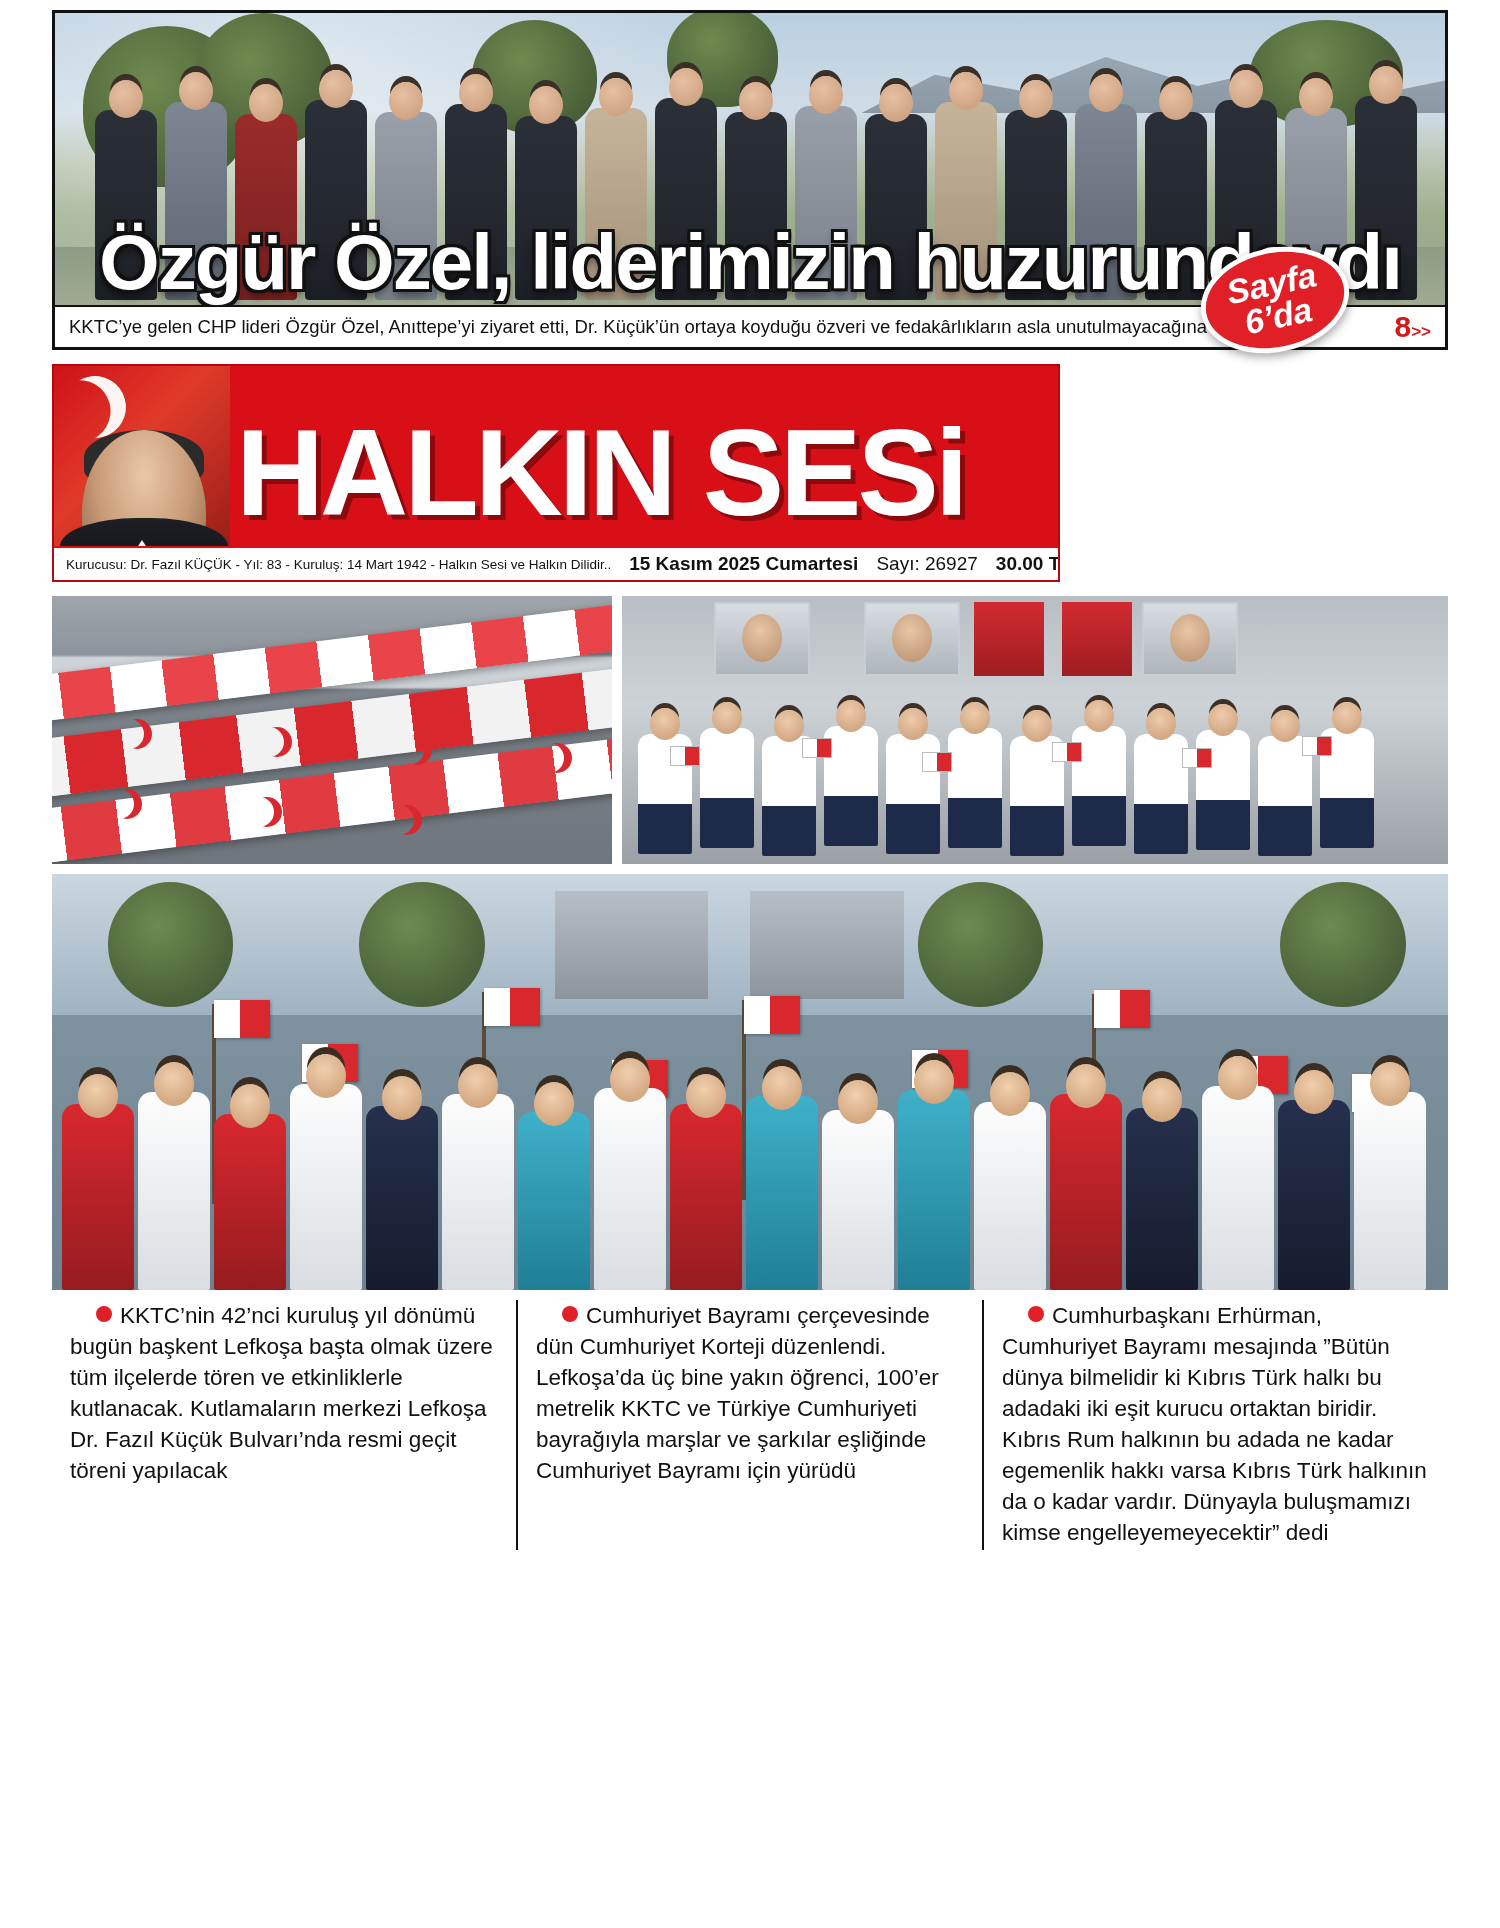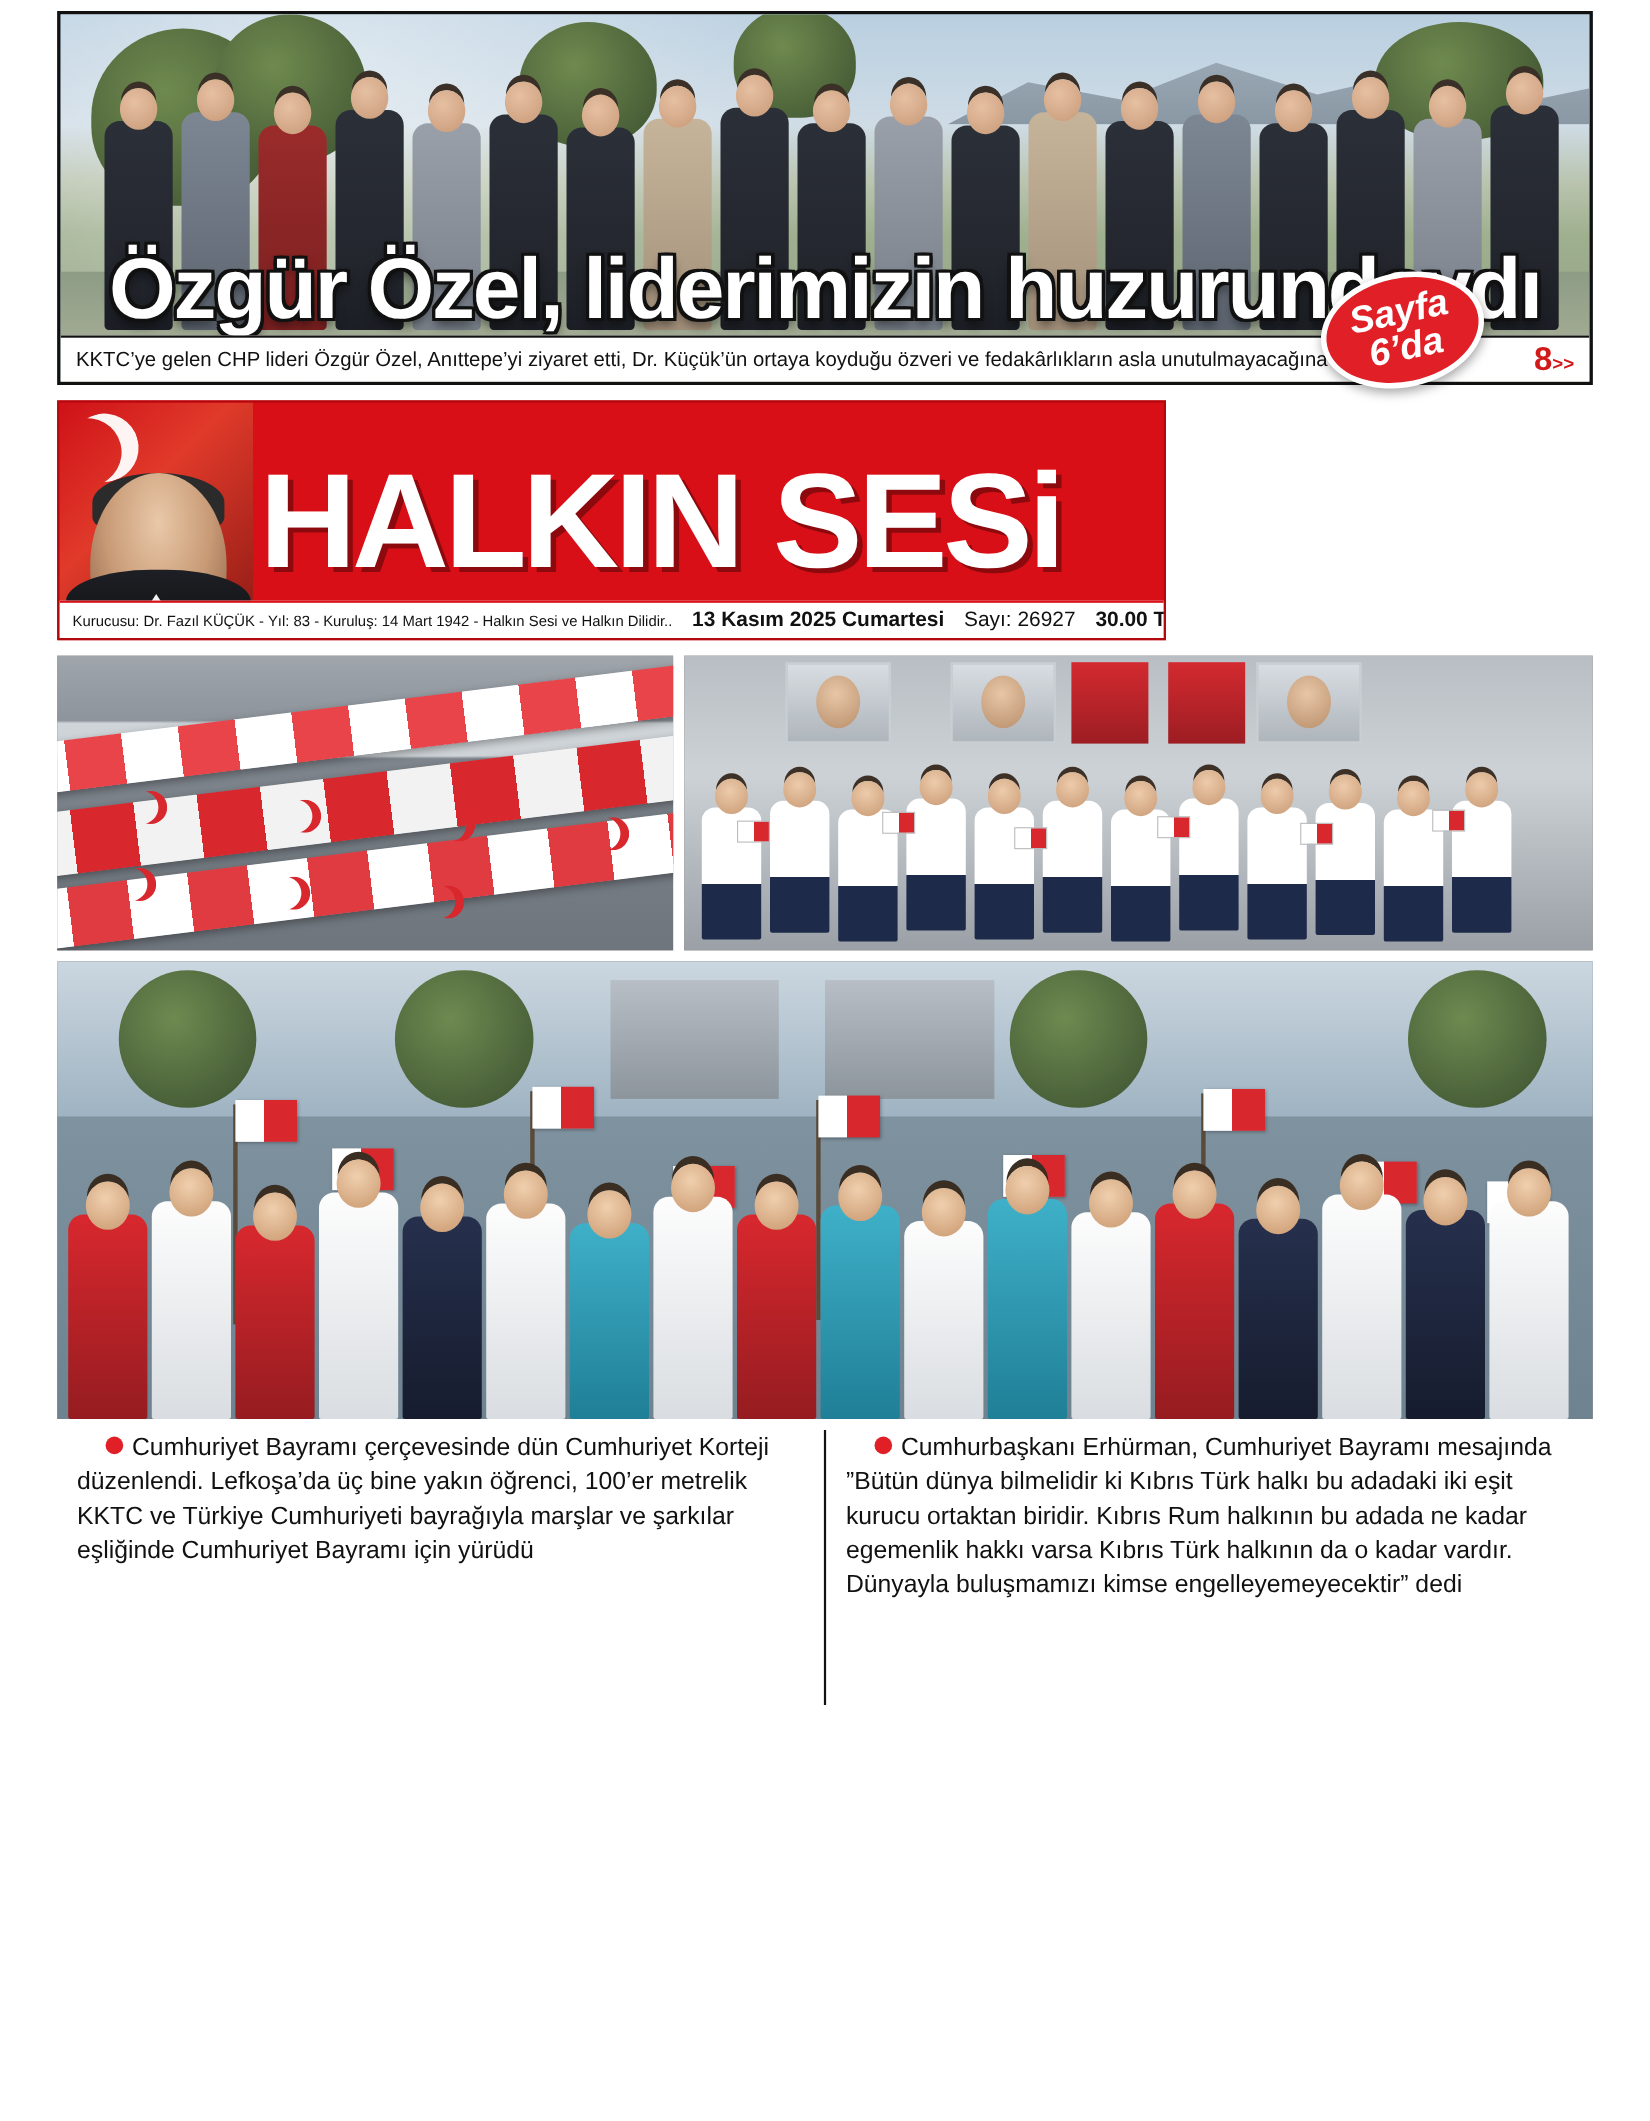--- a/index.html
+++ b/index.html
@@ -512,21 +512,21 @@
         <div class="founder-hair"></div>
         <div class="founder-face"></div>
         <div class="founder-suit"></div>
         <div class="founder-shirt"></div>
       </div>
       <div class="logo-main">
         <div class="logo-text">HALKIN SESi</div>
       </div>
       <div class="logo-footer">
         <div class="founder-line">Kurucusu: Dr. Fazıl KÜÇÜK - Yıl: 83 - Kuruluş: 14 Mart 1942 - Halkın Sesi ve Halkın Dilidir..</div>
-        <div class="issue-date">13 Kasım 2025 Cumartesi</div>
+        <div class="issue-date">15 Kasım 2025 Cumartesi</div>
         <div class="issue-no">Sayı: 26927</div>
         <div class="issue-price">30.00 TL</div>
       </div>
     </div>
 
   </div>
 
   <div class="photo-grid">
 
     <div class="photo-row">
@@ -686,20 +686,23 @@
 
     <div class="sayfa-badge">
       <div class="l1">Sayfa</div>
       <div class="l2">6’da</div>
     </div>
   </div>
 
 
   <div class="lead-cols">
     <div class="lead-col">
+      <p><span class="bullet"></span><span>KKTC’nin 42’nci kuruluş yıl dönümü bugün başkent Lefkoşa başta olmak üzere tüm ilçelerde tören ve etkinliklerle kutlanacak. Kutlamaların merkezi Lefkoşa Dr. Fazıl Küçük Bulvarı’nda resmi geçit töreni yapılacak</span></p>
+    </div>
+    <div class="lead-col">
       <p><span class="bullet"></span><span>Cumhuriyet Bayramı çerçevesinde dün Cumhuriyet Korteji düzenlendi. Lefkoşa’da üç bine yakın öğrenci, 100’er metrelik KKTC ve Türkiye Cumhuriyeti bayrağıyla marşlar ve şarkılar eşliğinde Cumhuriyet Bayramı için yürüdü</span></p>
     </div>
     <div class="lead-col">
       <p><span class="bullet"></span><span>Cumhurbaşkanı Erhürman, Cumhuriyet Bayramı mesajında ”Bütün dünya bilmelidir ki Kıbrıs Türk halkı bu adadaki iki eşit kurucu ortaktan biridir. Kıbrıs Rum halkının bu adada ne kadar egemenlik hakkı varsa Kıbrıs Türk halkının da o kadar vardır. Dünyayla buluşmamızı kimse engelleyemeyecektir” dedi</span></p>
     </div>
   </div>
 
 </div>
 
 </body></html>

